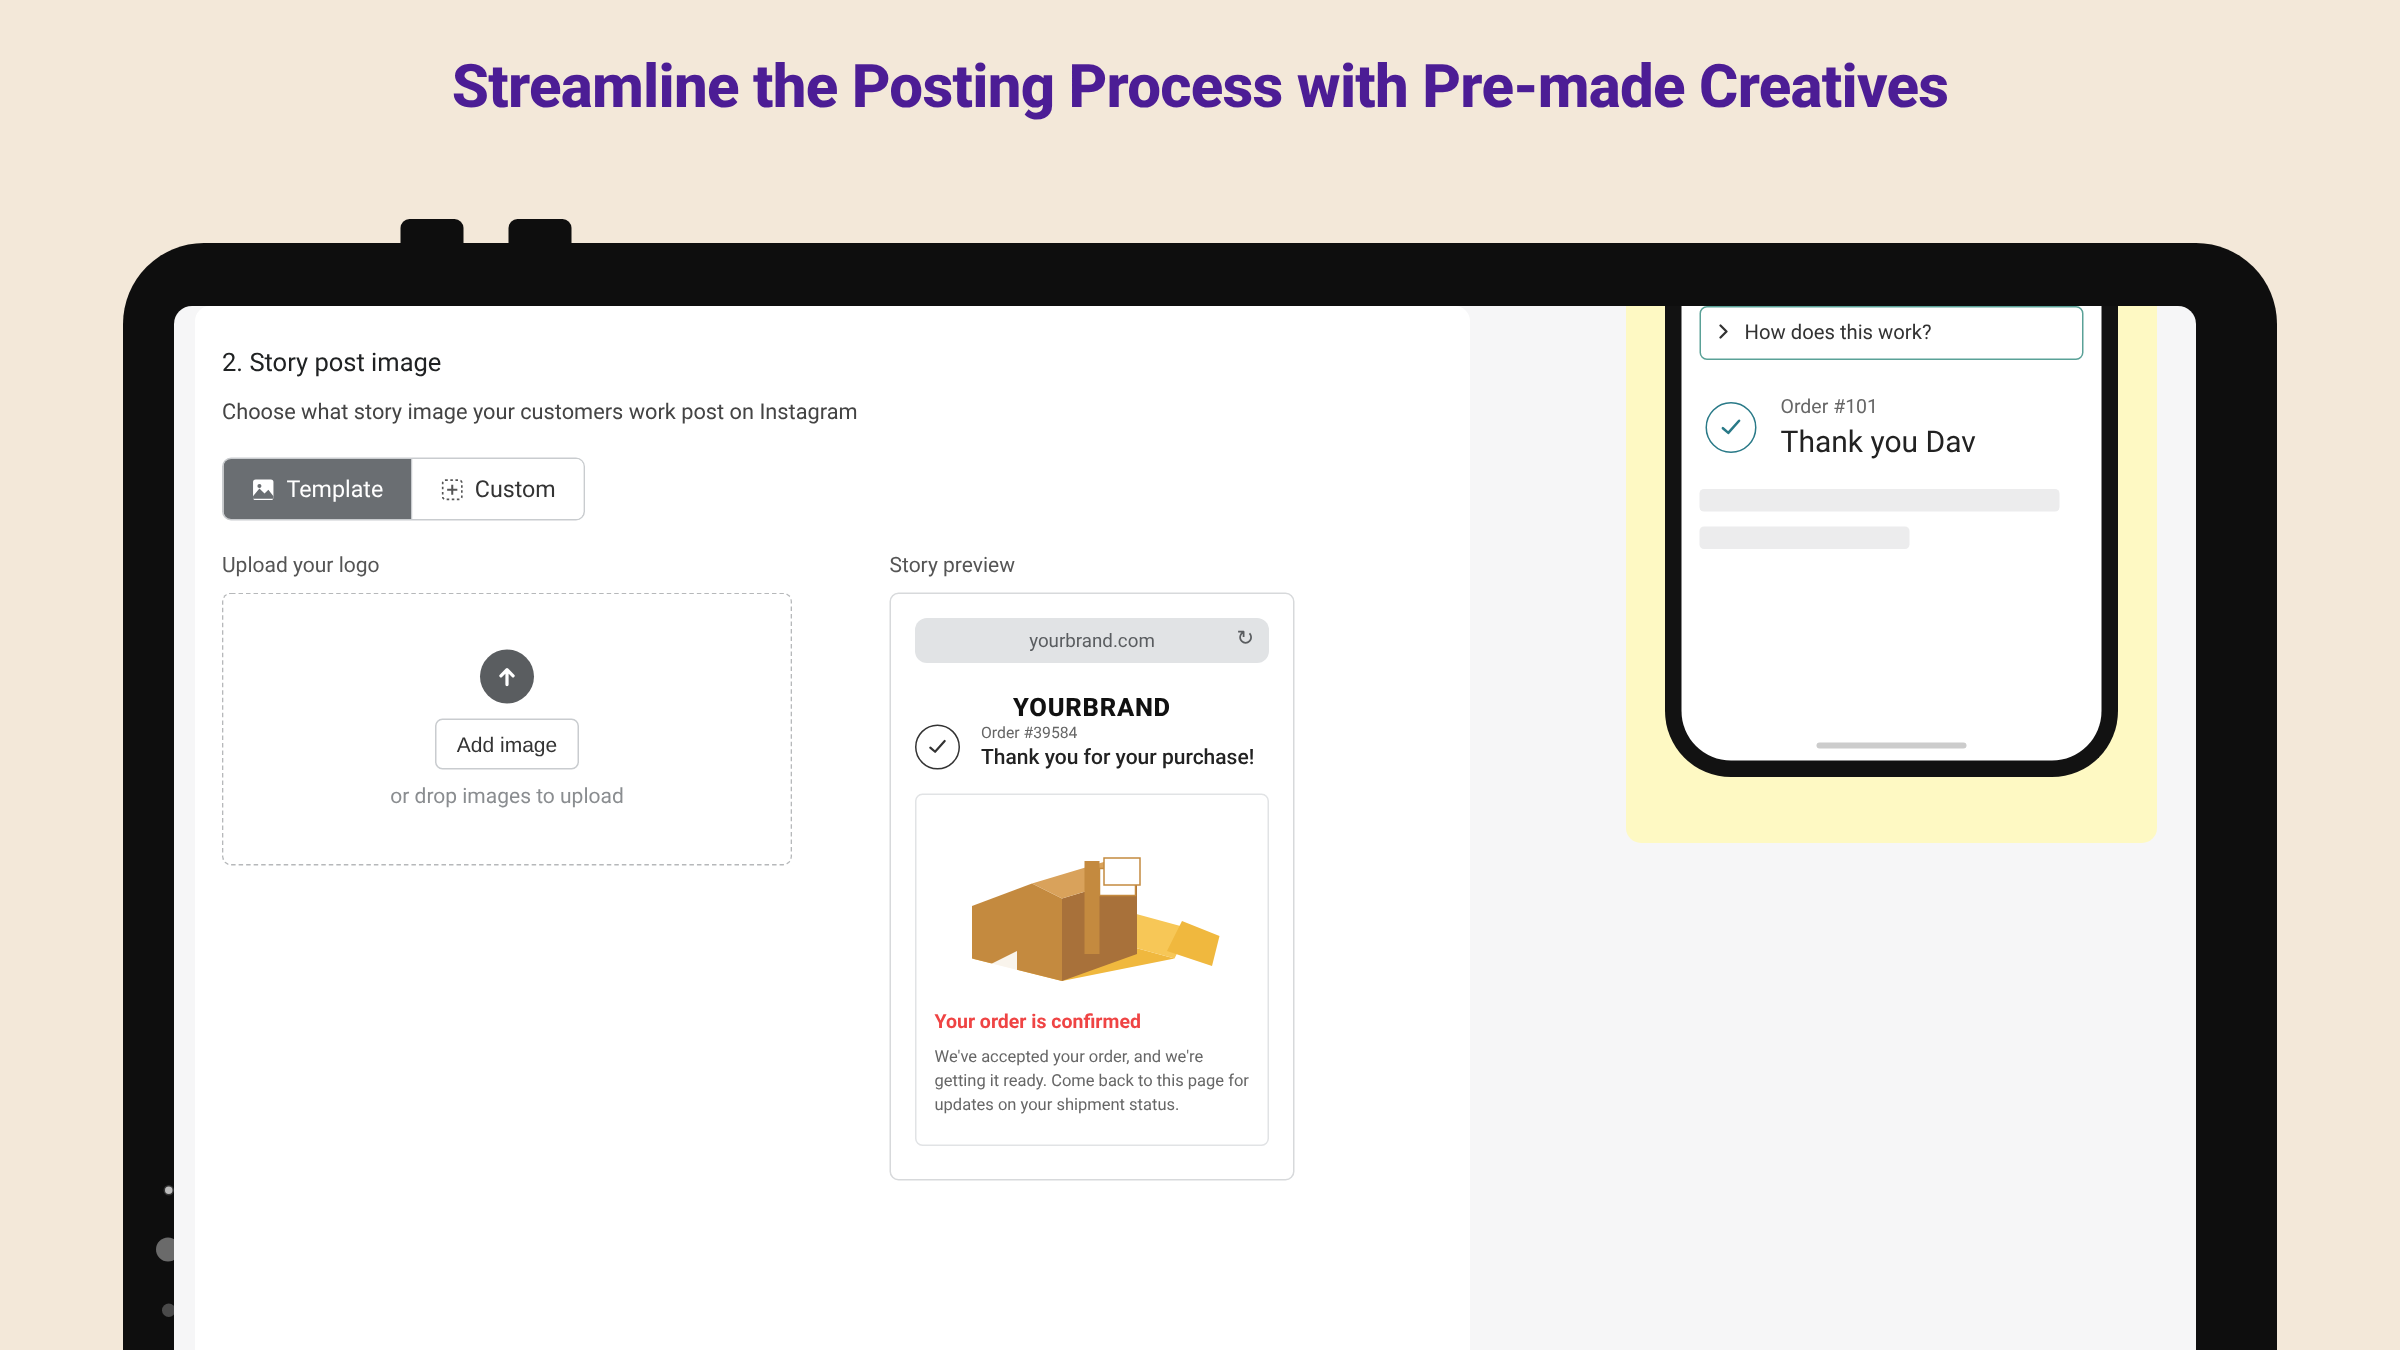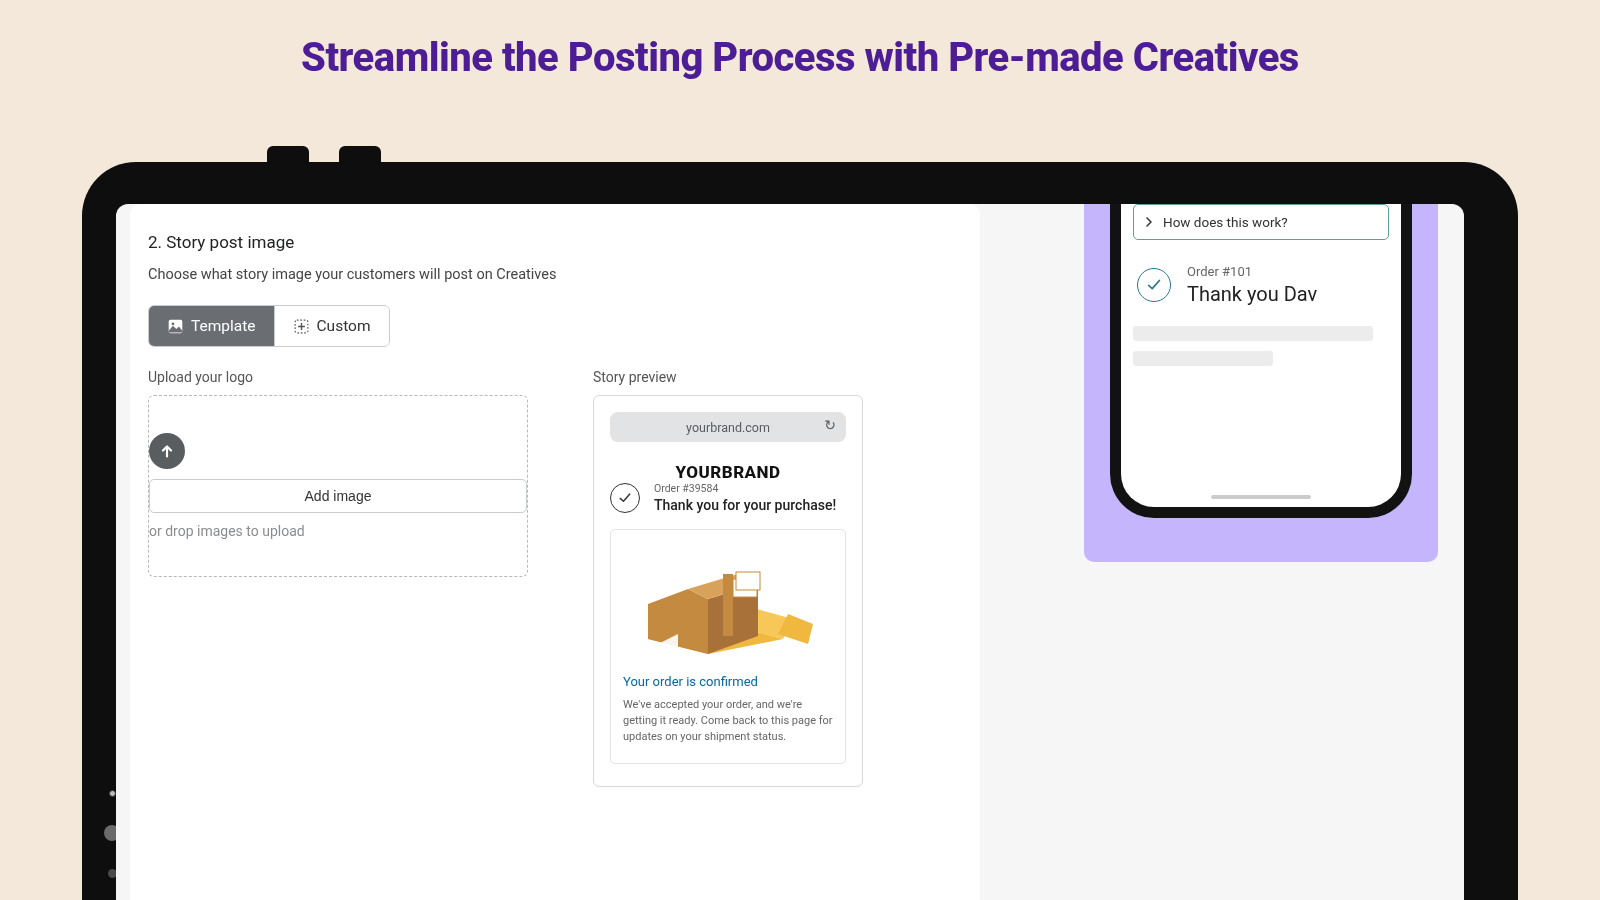--- a/index.html
+++ b/index.html
@@ -62,44 +62,44 @@
   .tab-btn.active { background:#6a6e72; color:#fff; }
   .tab-btn .ic { width:17px; height:17px; display:inline-flex; align-items:center; justify-content:center; }
   .tab-sep { width:1px; background:#c9cccf; }
   .two-col { display:flex; gap:65px; align-items:flex-start; }
   .col { flex:0 0 auto; }
   .label { font-size:14px; color:#555; margin-bottom:10px; }
   .dropzone {
     width: 380px; height: 182px;
     border: 1.5px dashed #b6b8ba;
     border-radius: 6px;
-    display:flex; flex-direction:column; justify-content:center;
+    display:flex; flex-direction:column; align-items:center; justify-content:center;
     gap:10px;
   }
   .upload-circle { width:36px; height:36px; border-radius:50%; background:#5a5d60; display:flex; align-items:center; justify-content:center; }
   .add-image-btn { border:1px solid #c9cccf; background:#fff; border-radius:5px; padding:8px 14px; font-size:14px; color:#333; cursor:pointer; }
   .drop-text { font-size:14px; color:#8a8d90; }
   .preview-card {
     width: 270px; border:1px solid #d7d9db; border-radius:6px; background:#fff; padding:16px 16px 22px; position:relative;
   }
   .url-bar { background:#e1e3e5; border-radius:8px; height:30px; display:flex; align-items:center; justify-content:center; position:relative; margin-bottom:20px; }
   .url-text { font-size:12.5px; color:#5a5d60; }
   .url-reload { position:absolute; right:10px; top:5px; font-size:14px; color:#5a5d60; }
   .brand-logo { text-align:center; font-size:17px; font-weight:800; letter-spacing:0.5px; color:#111; }
   .order-row { display:flex; align-items:center; gap:14px; margin-bottom:16px; }
   .check-circle { width:30px; height:30px; border:1.8px solid #333; border-radius:50%; display:flex; align-items:center; justify-content:center; flex-shrink:0; }
   .order-num { font-size:10.5px; color:#666; margin-bottom:2px; }
   .order-thanks { font-size:14px; color:#222; font-weight:500; }
   .inner-card { border:1px solid #e1e3e5; border-radius:5px; padding:14px 12px 18px; }
   .box-illustration { width:100%; height:120px; display:flex; align-items:center; justify-content:center; margin-bottom:10px; }
-  .confirmed-title { font-size:13px; font-weight:400; color:#0369a1; margin:6px 0 8px; }
+  .confirmed-title { font-size:13px; font-weight:700; color:#ef4444; margin:6px 0 8px; }
   .confirmed-text { font-size:11px; color:#666; line-height:1.45; }
   
   .right-card {
-    position:absolute; right:26px; top:0; width:354px; height:358px; background:#c4b5fd; border-radius:0 0 10px 10px; padding:0 12px;
+    position:absolute; right:26px; top:0; width:354px; height:358px; background:#fef9c3; border-radius:0 0 10px 10px; padding:0 12px;
   }
   .phone-mock {
     width:302px; height:314px; margin:0 auto; border:11px solid #121212; border-top:none; border-radius:0 0 44px 44px; background:#fff; position:relative; overflow:hidden;
   }
   .phone-inner { position:absolute; inset:0; padding:0 12px; }
   .hdk-row { border:1px solid #5aa197; border-radius:5px; padding:9px 10px; display:flex; align-items:center; gap:9px; font-size:13.5px; color:#333; margin-bottom:24px; }
   .ph-order-row { display:flex; align-items:center; gap:16px; padding-left:4px; margin-bottom:20px; }
   .ph-check { width:34px; height:34px; border:1.8px solid #2a7a88; border-radius:50%; display:flex; align-items:center; justify-content:center; }
   .ph-order-num { font-size:13px; color:#666; margin-bottom:3px; }
   .ph-thanks { font-size:20px; color:#222; }
@@ -120,21 +120,21 @@
   </div>
   <div class="side-dots">
     <div class="d light"></div>
     <div class="d main"></div>
     <div class="d"></div>
   </div>
   <div class="tablet-screen">
 
     <div class="main-card">
       <div class="section-title">2. Story post image</div>
-      <div class="section-sub">Choose what story image your customers will post on Creatives</div>
+      <div class="section-sub">Choose what story image your customers work post on Instagram</div>
 
       <div class="tab-group">
         <div class="tab-btn active">
           <span class="ic">
             <svg width="17" height="17" viewBox="0 0 20 20" fill="none">
                 <rect x="2" y="2" width="16" height="16" rx="2" fill="#fff"></rect>
                 <path d="M2 15 L7 9 L11 13 L14 10 L18 15 V17 H2 Z" fill="#6a6e72"></path>
                 <circle cx="7" cy="7" r="1.6" fill="#6a6e72"></circle>
               </svg>
           </span>

